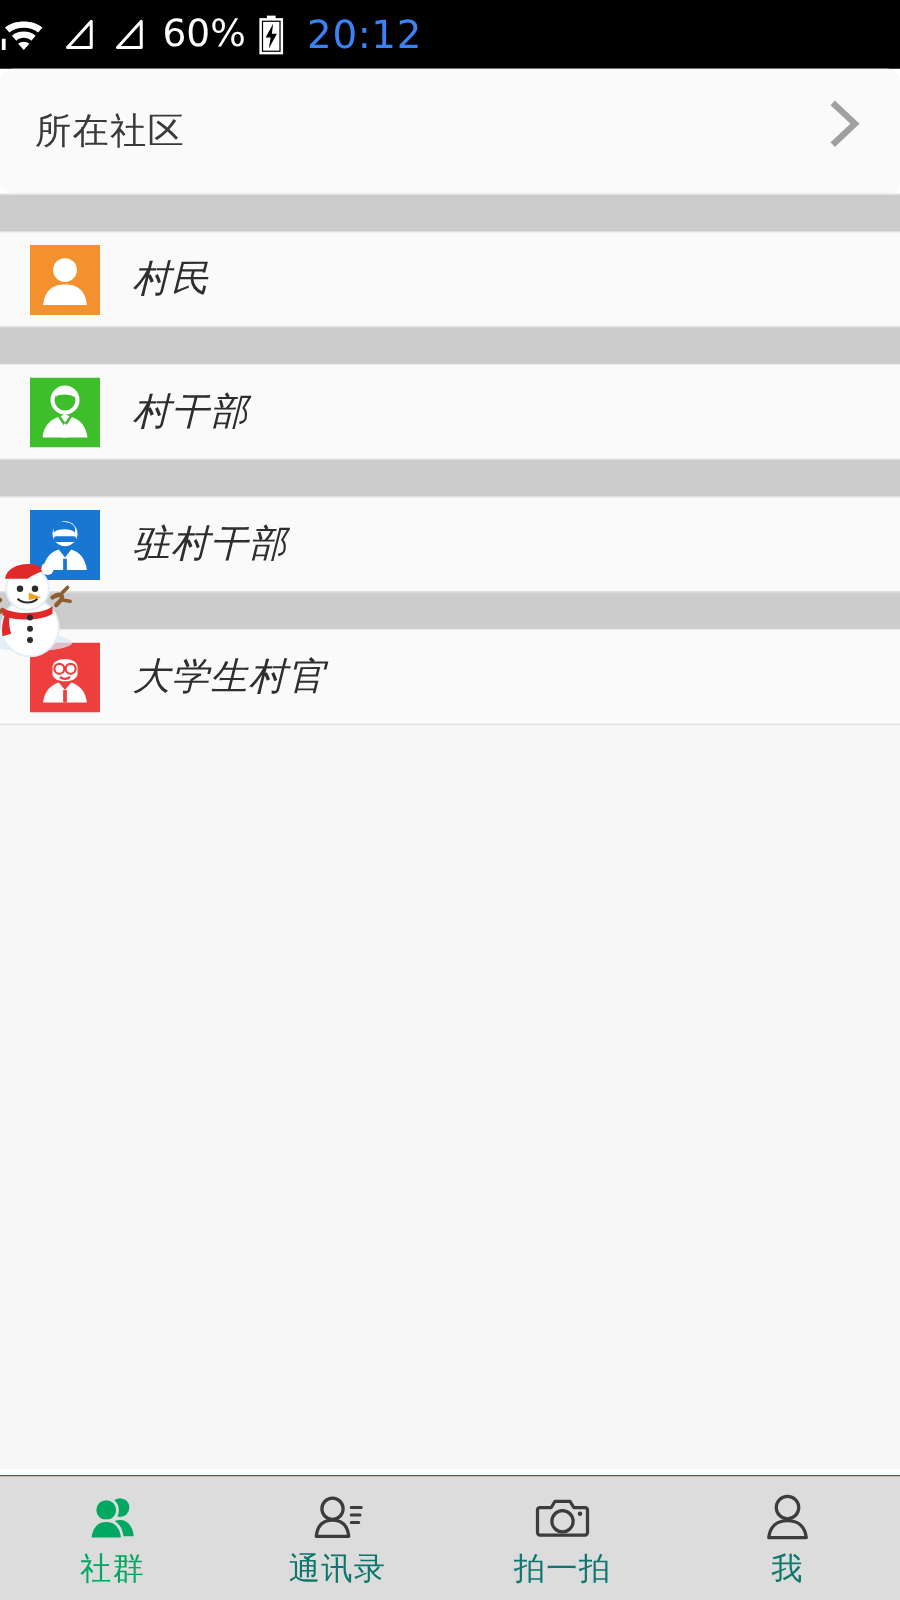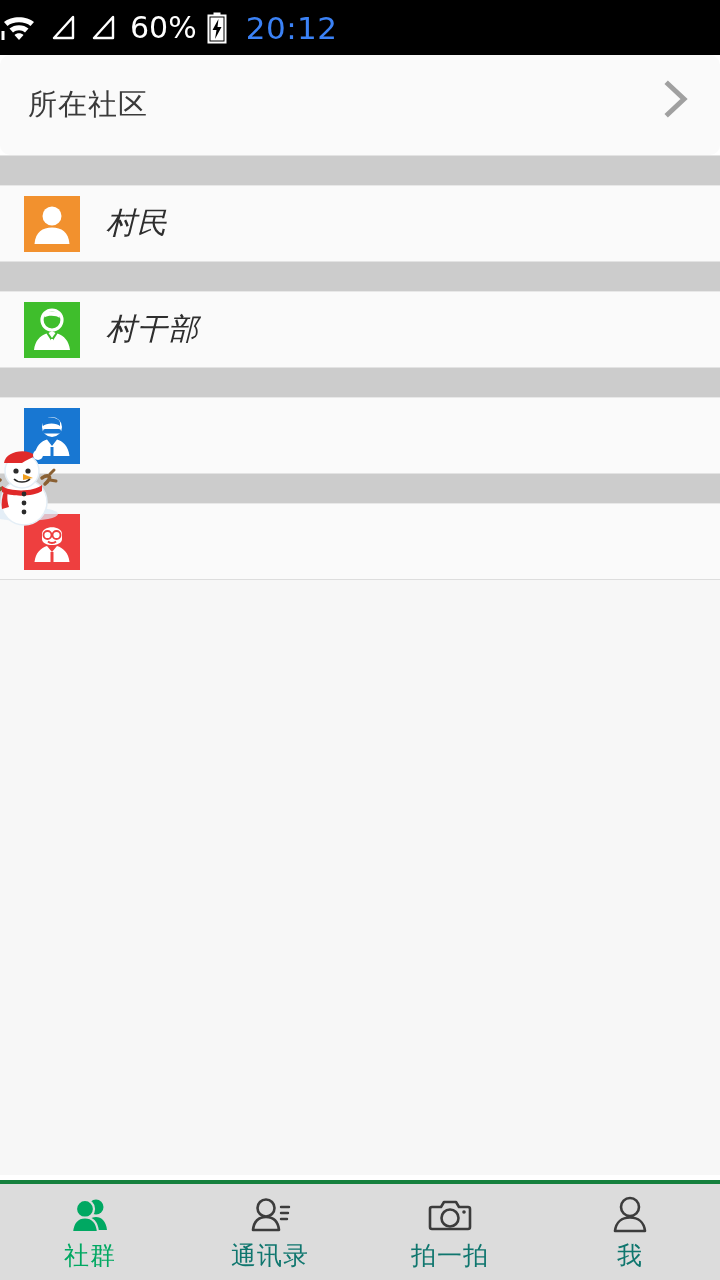--- a/index.html
+++ b/index.html
@@ -120,21 +120,21 @@
   }
 
   
   .tabbar {
     position: absolute;
     left: 0;
     bottom: 0;
     width: 720px;
     height: 100px;
     background: #dcdcdc;
-    border-top: 4px solid #15803d;
+    border-top: 1px solid #15803d;
     display: flex;
     box-sizing: border-box;
   }
   .tab {
     flex: 1 1 25%;
     display: flex;
     flex-direction: column;
     align-items: center;
     justify-content: center;
     gap: 2px;
@@ -240,37 +240,39 @@
     <span class="row-icon">
       <svg width="56" height="56" viewBox="0 0 56 56">
         <rect width="56" height="56" fill="#1877D2"></rect>
         <circle cx="28" cy="19" r="10" fill="#ffffff"></circle>
         <path d="M18.5 12.5 C21 8 35 8.5 36 14.5 L36 18 C33 14.5 22 14.5 19 18 Z" fill="#1877D2"></path>
         <rect x="19" y="21" width="18" height="4.5" rx="2" fill="#1877D2"></rect>
         <path d="M10.5 48 C11.5 38 17.5 33 23 31.5 L28 38 L33 31.5 C38.5 33 44.5 38 45.5 48 Z" fill="#ffffff"></path>
         <path d="M26.5 39 L29.5 39 L29.5 48 L26.5 48 Z" fill="#1877D2"></path>
       </svg>
     </span>
+    <span class="row-label">驻村干部</span>
   </div>
 
   <div class="band"></div>
 
   <div class="row">
     <span class="row-icon">
       <svg width="56" height="56" viewBox="0 0 56 56">
         <rect width="56" height="56" fill="#EE3F3F"></rect>
         <path d="M18 20 C18 11 38 11 38 20 L38 25 C38 33 18 33 18 25 Z" fill="#ffffff"></path>
         <circle cx="23.5" cy="21" r="4" fill="none" stroke="#EE3F3F" stroke-width="1.8"></circle>
         <circle cx="32.5" cy="21" r="4" fill="none" stroke="#EE3F3F" stroke-width="1.8"></circle>
         <path d="M27.5 21 L28.5 21" stroke="#EE3F3F" stroke-width="1.8"></path>
         <path d="M24 27.5 C26 29.5 30 29.5 32 27.5" stroke="#EE3F3F" stroke-width="1.8" fill="none"></path>
         <path d="M10.5 48 C11.5 38.5 17 34 23 32 L28 38 L33 32 C39 34 44.5 38.5 45.5 48 Z" fill="#ffffff"></path>
         <path d="M26.5 38 L29.5 38 L29.5 48 L26.5 48 Z" fill="#EE3F3F"></path>
       </svg>
     </span>
+    <span class="row-label">大学生村官</span>
   </div>
 
   <div class="end-divider"></div>
   <div class="filler"></div>
 </div>
 
 <div class="snowman">
   <svg width="86" height="86" viewBox="0 0 86 86">
     <ellipse cx="40" cy="74" rx="34" ry="7" fill="#dceaf5" opacity="0.75"></ellipse>
     <path d="M18 48 C8 56 10 44 16 40" stroke="#8A6033" stroke-width="3.5" fill="none" stroke-linecap="round"></path>

